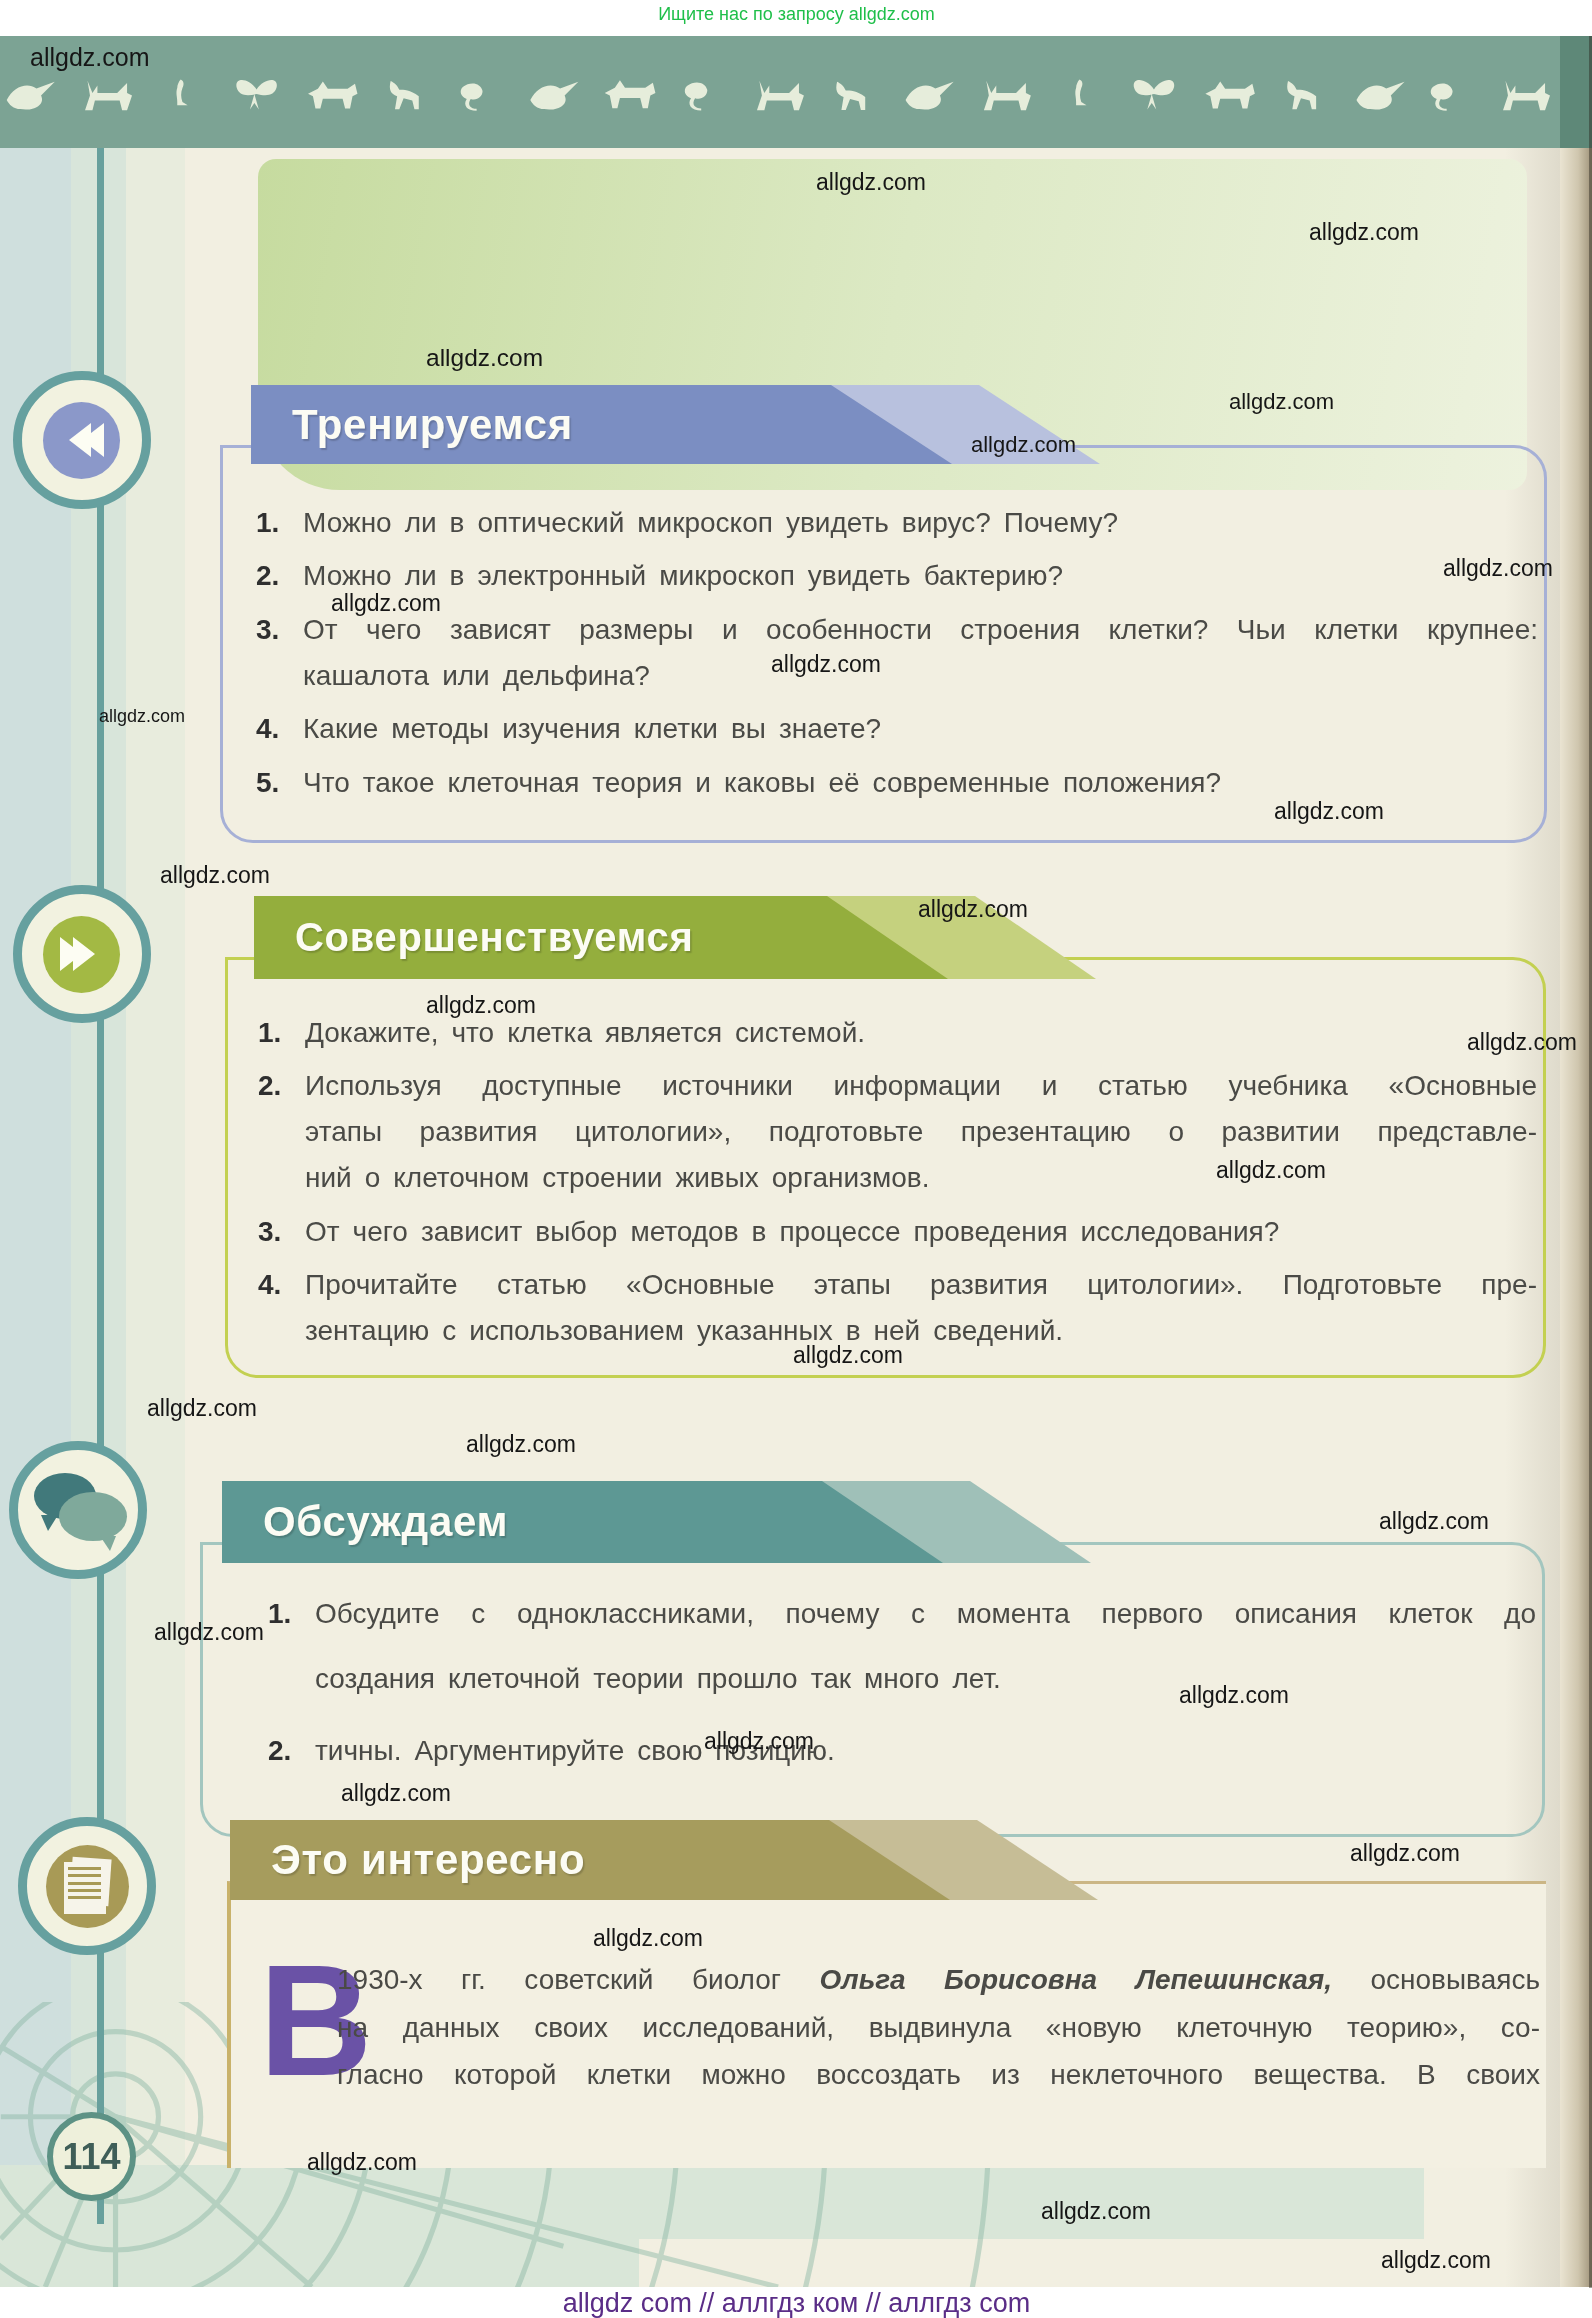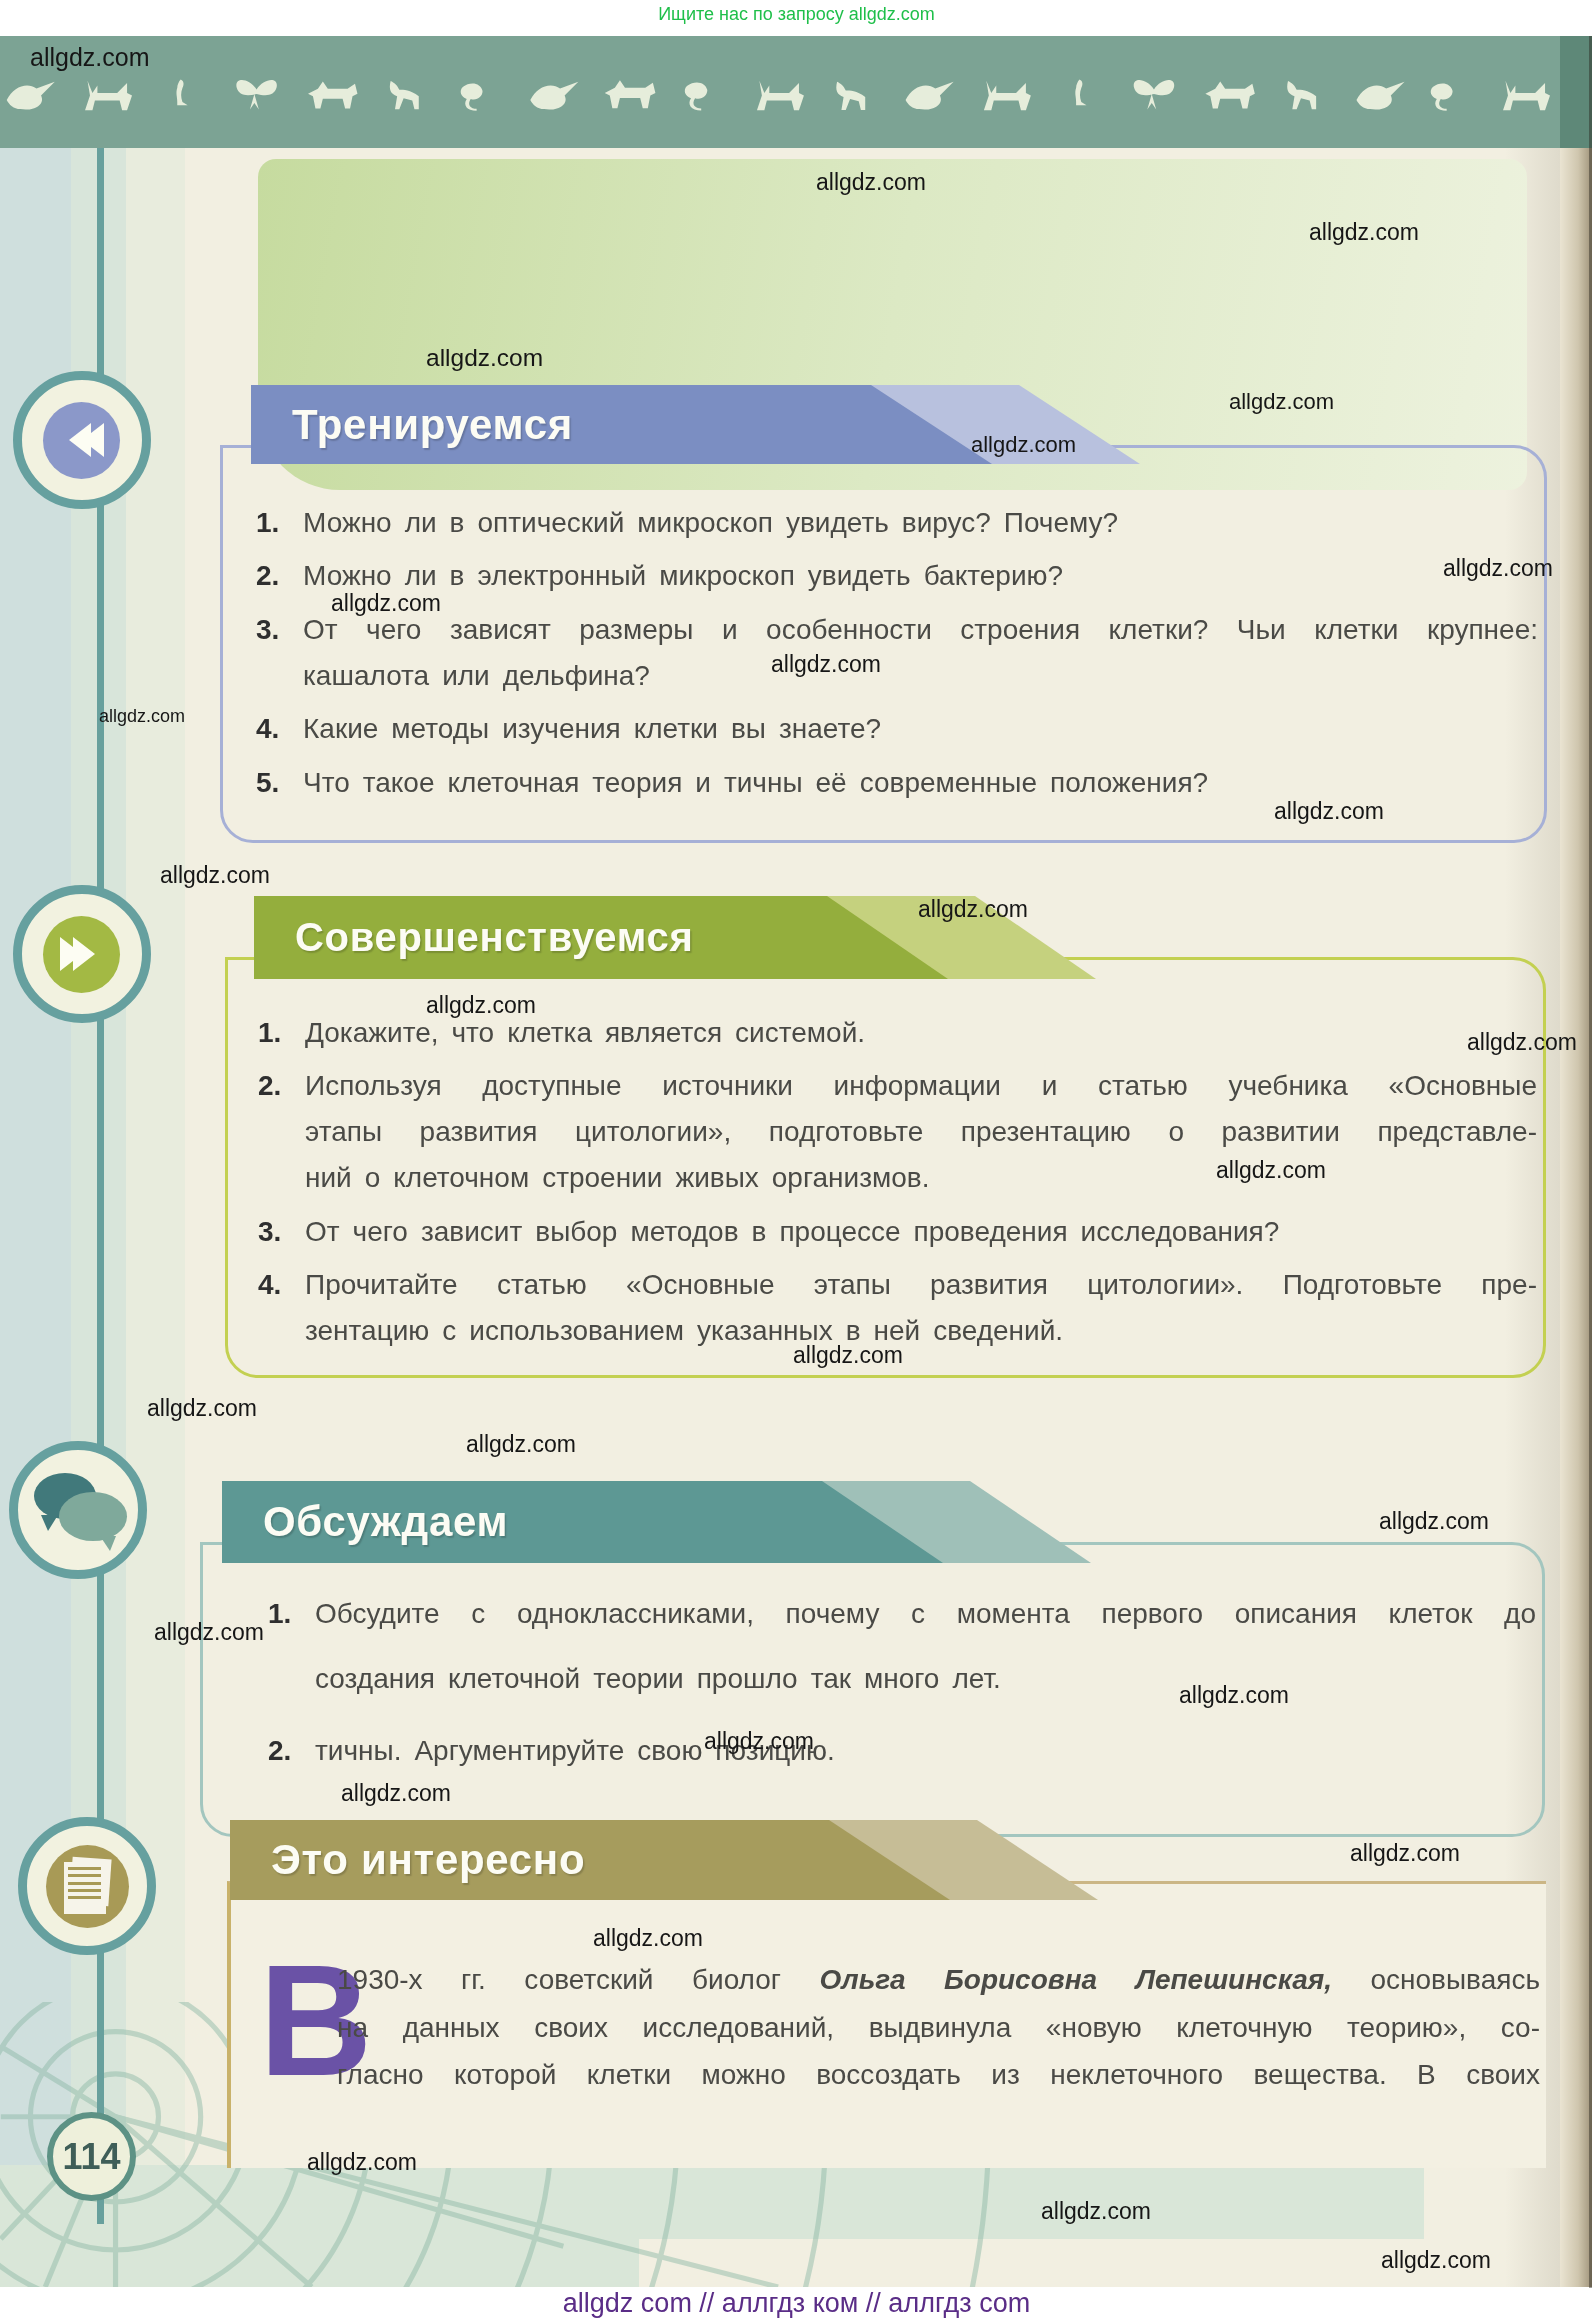--- a/index.html
+++ b/index.html
@@ -248,21 +248,21 @@
         </div>
         <div class="item">
           <span class="num">4.</span>
           <div class="itext">
             <div class="line">Какие методы изучения клетки вы знаете?</div>
           </div>
         </div>
         <div class="item">
           <span class="num">5.</span>
           <div class="itext">
-            <div class="line">Что такое клеточная теория и тичны её современные положения?</div>
+            <div class="line">Что такое клеточная теория и каковы её современные положения?</div>
           </div>
         </div>
       </div>
   </div>
   <div class="secbox" id="box-improving">
     <div class="items">
         <div class="item">
           <span class="num">1.</span>
           <div class="itext">
             <div class="line">Докажите, что клетка является системой.</div>
@@ -310,21 +310,21 @@
   </div>
   <div class="secbox" id="box-interesting">
     <div id="dropcap">В</div>
     <div class="p-line j" id="p-l1">
       <span>1930-х гг. советский биолог </span><span class="iname">Ольга Борисовна Лепешинская,</span><span> основываясь</span>
     </div>
     <div class="p-line j" id="p-l2">на данных своих исследований, выдвинула «новую клеточную теорию», со-</div>
     <div class="p-line j" id="p-l3">гласно которой клетки можно воссоздать из неклеточного вещества. В своих</div>
   </div>
 
-  <div class="banner" style="left:251px;top:385px;width:701px;padding-left:40px;">
+  <div class="banner" style="left:251px;top:385px;width:701px;">
     <div class="shape shadow" style="background:#b8c1de;"></div>
     <div class="shape" style="background:#7b8ec2;"></div>
     <div class="btext">Тренируемся</div>
   </div>
   <div class="banner" style="left:254px;top:896px;width:694px;height:83px;">
     <div class="shape shadow" style="background:#c5d17e;"></div>
     <div class="shape" style="background:#94ae3d;"></div>
     <div class="btext" style="font-size:40px;">Совершенствуемся</div>
   </div>
   <div class="banner" style="left:222px;top:1481px;width:721px;height:82px;">

